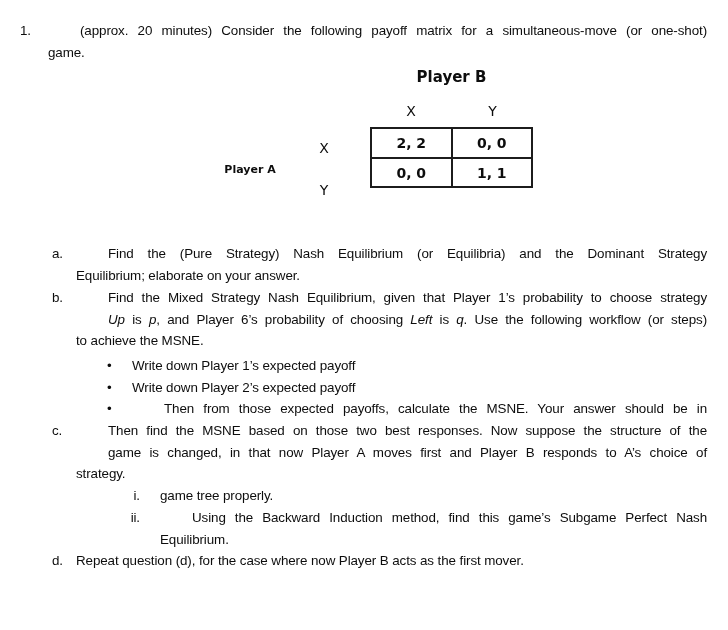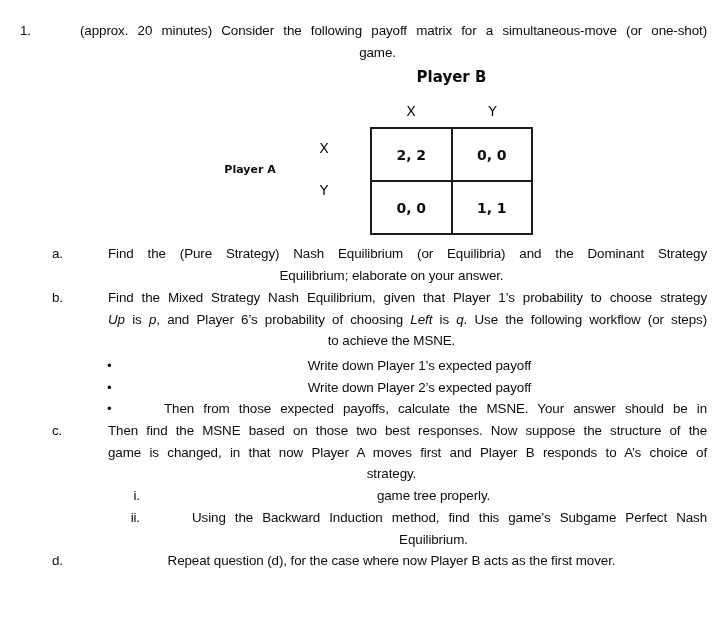--- a/index.html
+++ b/index.html
@@ -9,21 +9,21 @@
     color: #0d0d0d;
     font-family: "Liberation Sans", sans-serif;
     font-size: 13.4px;
     letter-spacing: -0.1px;
     overflow: hidden;
   }
   .doc { position: relative; padding-top: 20px; }
 
   
   .row { display: flex; align-items: flex-start; }
-  .line { line-height: 21.7px; text-align: center; }
+  .line { line-height: 21.7px; text-align: left; }
   .just { text-align: justify; text-align-last: justify; margin-left: 32px; }
   .lbl { line-height: 21.7px; flex: 0 0 auto; }
 
   .lvl1 { margin-left: 20px; margin-right: 21px; }
   .lvl1 > .lbl { width: 28px; }
   .lvl1 > .content { flex: 1 1 auto; min-width: 0; }
 
   .lvlA { margin-left: 52px; margin-right: 21px; }
   .lvlA > .lbl { width: 24px; }
   .lvlA > .content { flex: 1 1 auto; min-width: 0; }
@@ -44,21 +44,21 @@
   .pb  { position: absolute; left: 370px; width: 163px; top: 4px;  text-align: center; font-weight: bold; font-size: 15px; line-height: 20px; }
   .pa  { position: absolute; left: 178px; width: 144px; top: 97px; text-align: center; font-weight: bold; font-size: 11px; line-height: 20px; }
   .colhead { position: absolute; top: 38px; text-align: center; font-size: 14px; line-height: 20px; }
   .colhead.cx { left: 370px; width: 82px; }
   .colhead.cy { left: 452px; width: 81px; }
   .rowlab { position: absolute; left: 299px; width: 50px; text-align: center; font-size: 14px; line-height: 20px; }
   .rowlab.r1 { top: 75px; }
   .rowlab.r2 { top: 117px; }
   .grid {
     position: absolute; left: 370px; top: 64px;
-    width: 163px; height: 108px;
+    width: 163px; height: 61px;
     box-sizing: border-box;
     border: 1px solid #1c1c1c;
     display: grid;
     grid-template-columns: 1fr 1fr;
     grid-template-rows: 1fr 1fr;
   }
   .cell {
     border: 1px solid #1c1c1c;
     display: flex; align-items: center; justify-content: center;
     font-size: 14px; font-weight: bold;

